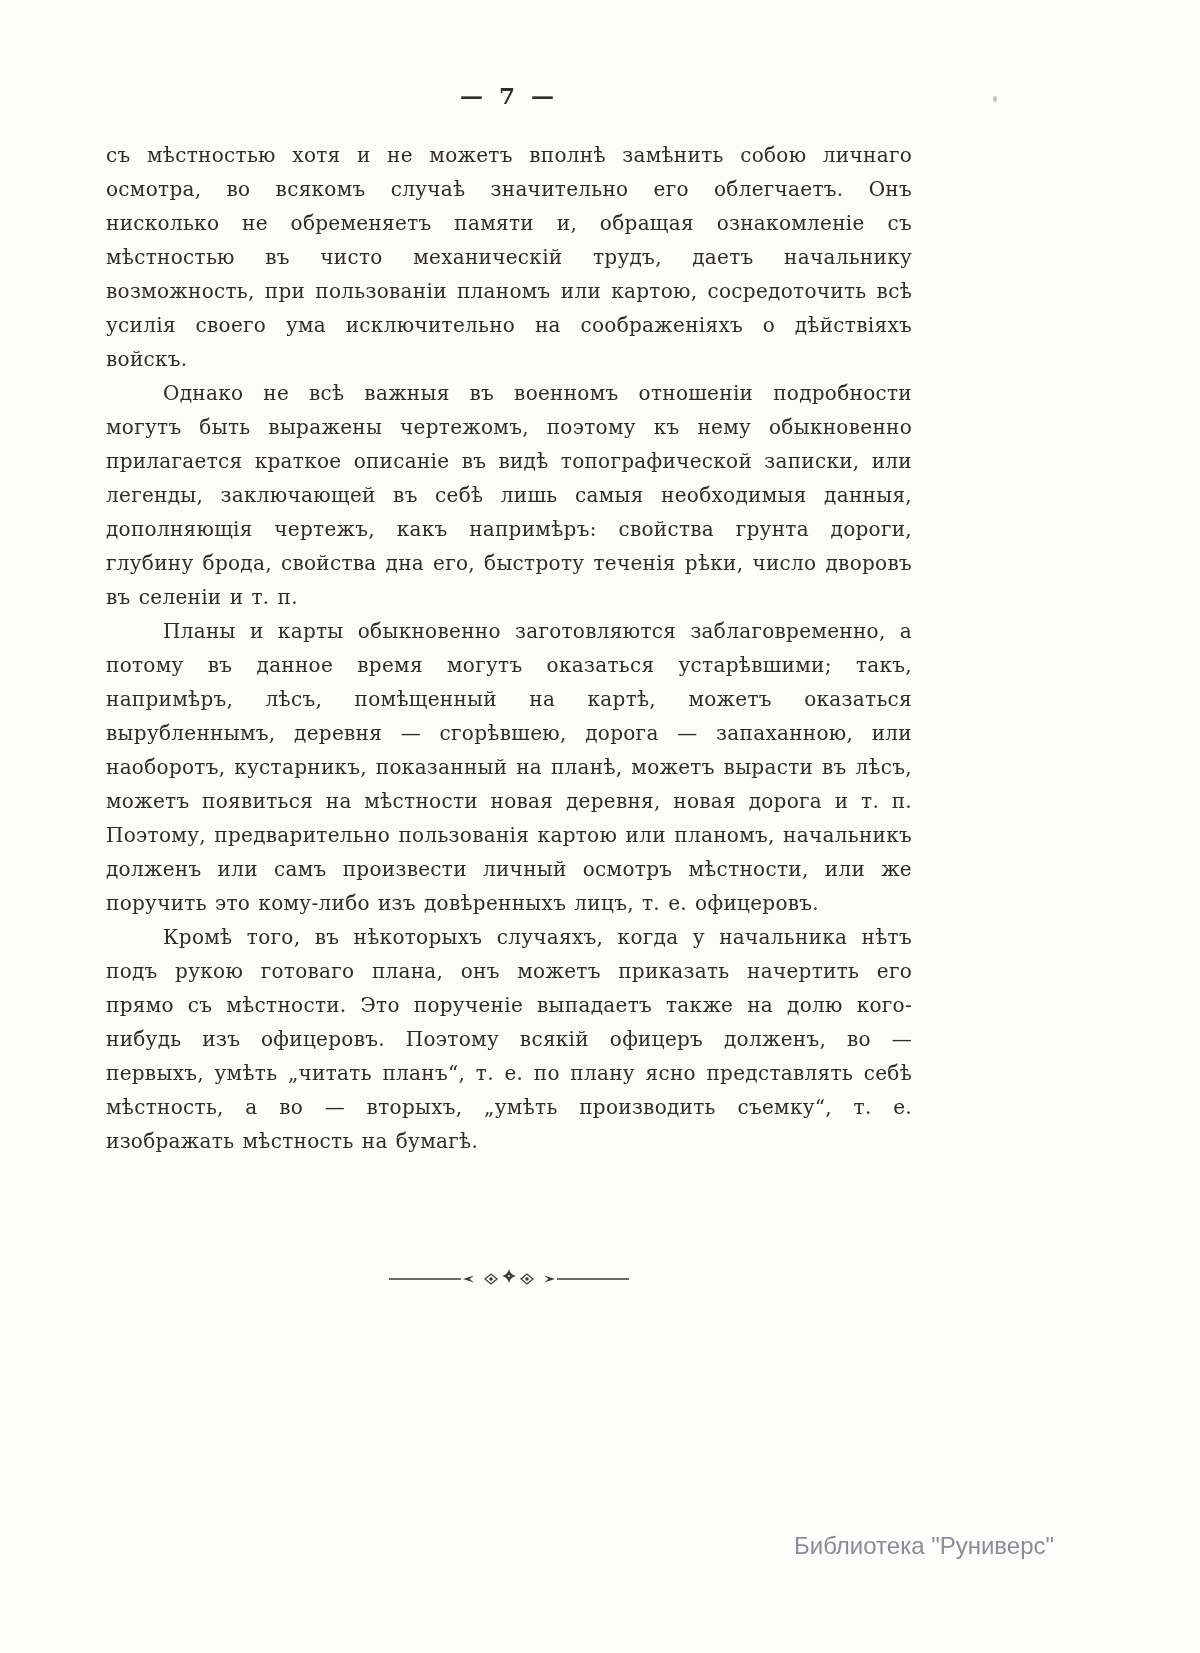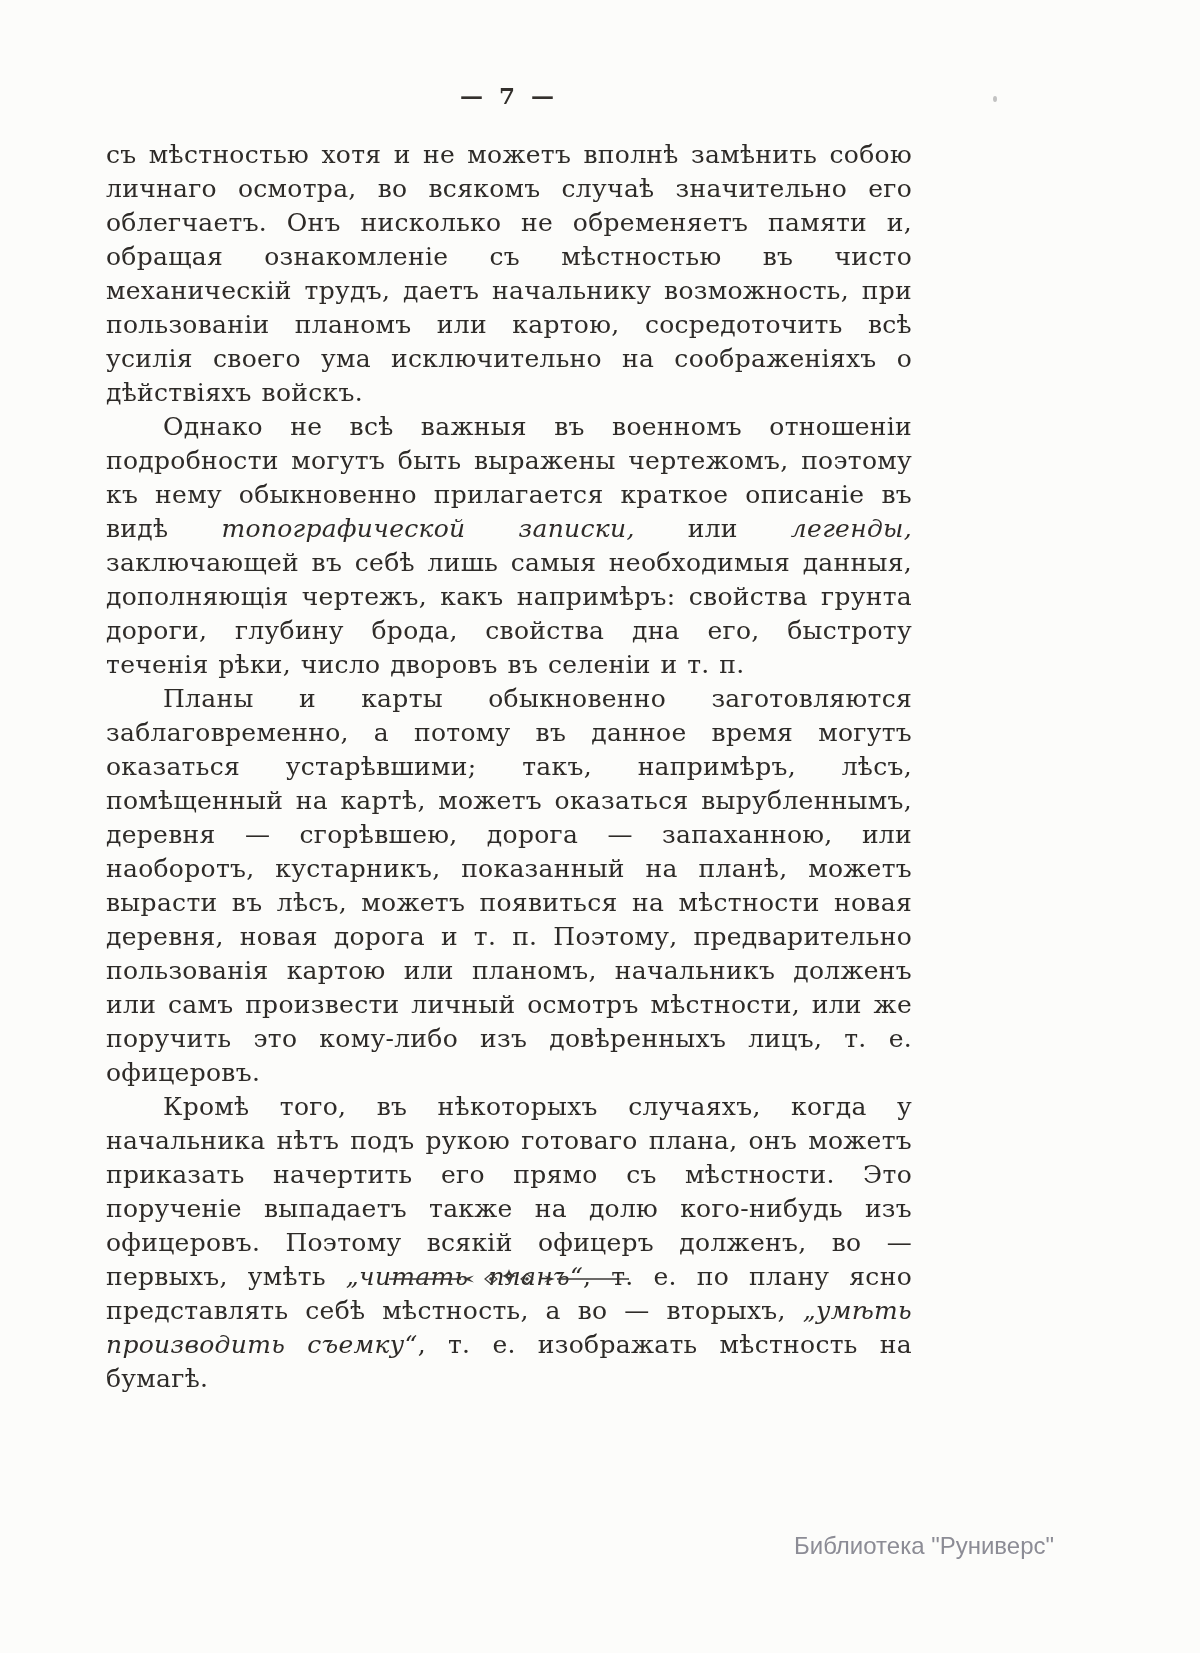--- a/index.html
+++ b/index.html
@@ -23,29 +23,29 @@
     font-size: 23px;
     font-weight: bold;
     letter-spacing: 4px;
     color: #33302c;
   }
   .text-block {
     position: absolute;
     top: 138px;
     left: 106px;
     width: 806px;
-    font-size: 25px;
+    font-size: 20px;
     line-height: 34px;
     text-align: justify;
     letter-spacing: 0.3px;
     word-spacing: 1.5px;
   }
   .para { margin: 0; text-indent: 57px; }
   .para.first { text-indent: 0; }
-  .it { font-style: italic; }
+  .it { }
   .divider {
     position: absolute;
     top: 1266px;
     left: 106px;
     width: 806px;
     text-align: center;
   }
   .watermark {
     position: absolute;
     top: 1532px;

